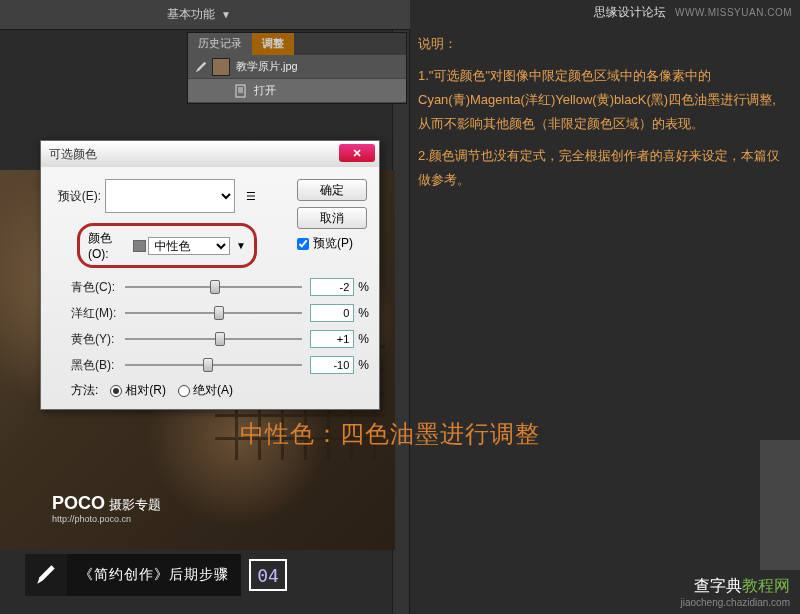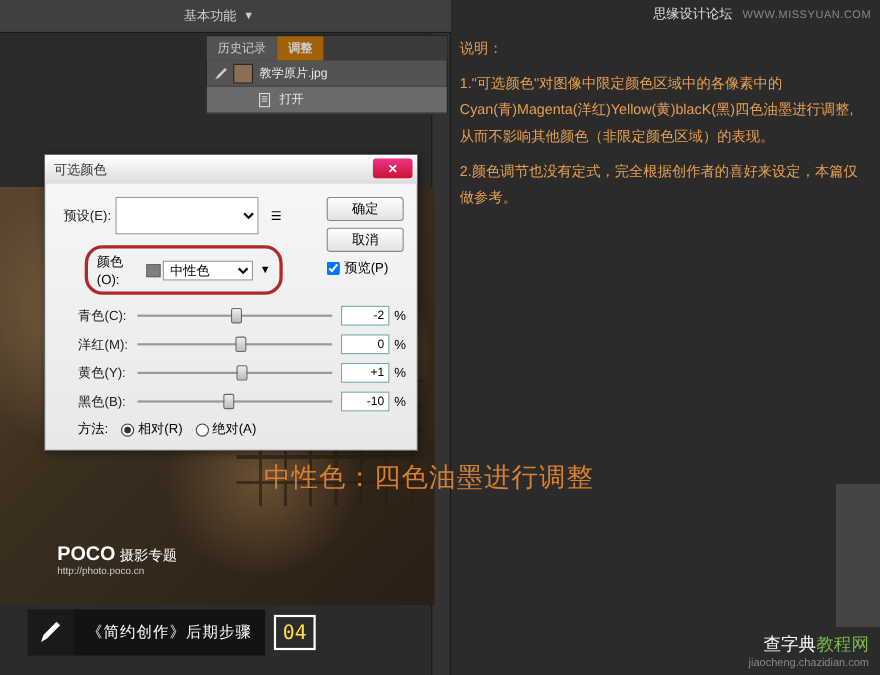--- a/index.html
+++ b/index.html
@@ -51,21 +51,21 @@
 .watermark-top .wm-url{font-size:10px;color:#888;margin-left:6px;letter-spacing:0.5px;}
 .explain{position:absolute;top:32px;left:418px;width:370px;color:#e8a050;font-size:13px;line-height:24px;}
 .explain p{margin-bottom:8px;}
 .big-label{position:absolute;top:418px;left:240px;font-size:24px;color:#d88030;letter-spacing:1px;}
 .poco{position:absolute;left:24px;bottom:90px;color:#fff;font-size:14px;margin-left:28px;}
 .poco .sub{font-size:9px;color:#ccc;display:block;}
 .step-bar{position:absolute;left:25px;bottom:18px;display:flex;align-items:center;height:42px;}
 .step-icon{width:42px;height:42px;background:#1a1a1a;display:flex;align-items:center;justify-content:center;}
 .step-icon svg{width:26px;height:26px;}
 .step-text{background:rgba(0,0,0,0.55);color:#fff;padding:0 12px;height:42px;display:flex;align-items:center;font-size:14px;letter-spacing:1px;}
-.step-num{border:2px solid #fff;color:#fde047;width:38px;height:32px;margin-left:8px;display:flex;align-items:center;justify-content:center;font-size:18px;font-family:monospace;}
+.step-num{border:2px solid #fff;color:#c4b5fd;width:38px;height:32px;margin-left:8px;display:flex;align-items:center;justify-content:center;font-size:18px;font-family:monospace;}
 .bottom-brand{position:absolute;right:10px;bottom:6px;text-align:right;}
 .bottom-brand .b1{color:#fff;font-size:16px;}
 .bottom-brand .b1 .accent{color:#7ab84a;}
 .bottom-brand .b2{color:#888;font-size:10px;}
 .panels-right{position:absolute;right:0;top:440px;width:40px;height:130px;background:#454545;}
 .vertical-dark{position:absolute;left:392px;top:0;width:18px;height:614px;background:#333;border-left:1px solid #1a1a1a;border-right:1px solid #1a1a1a;}
 input[type=checkbox]{width:12px;height:12px;}
 </style>
 </head>
 <body>

